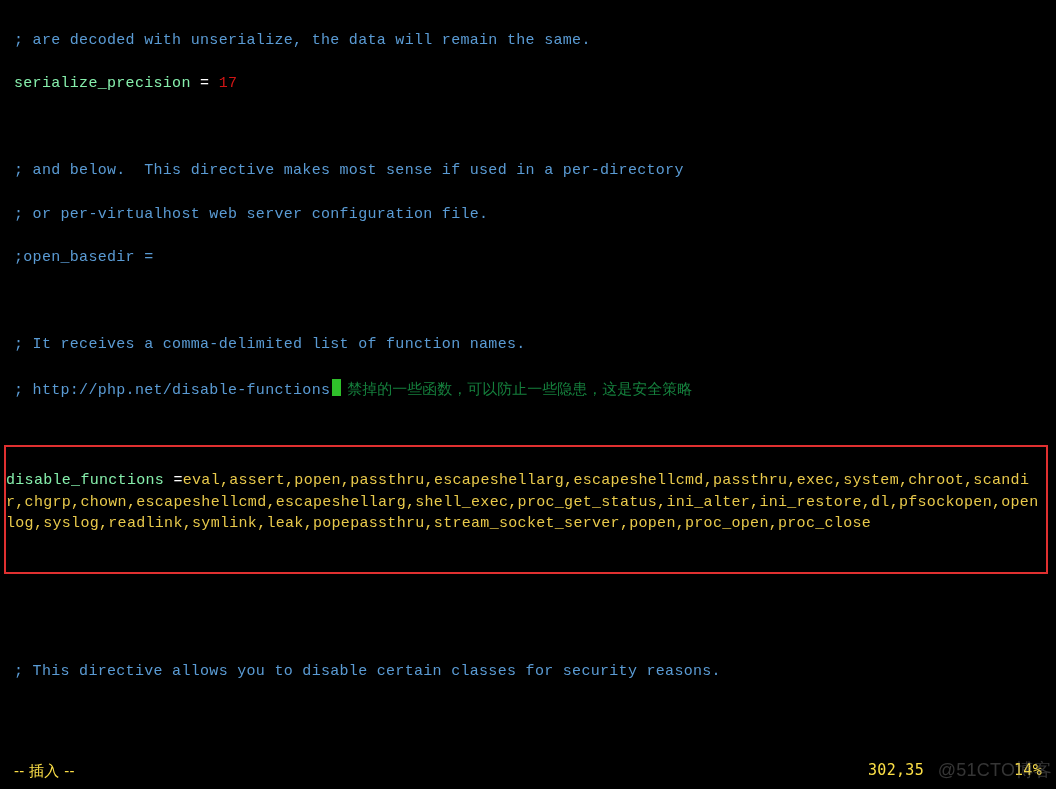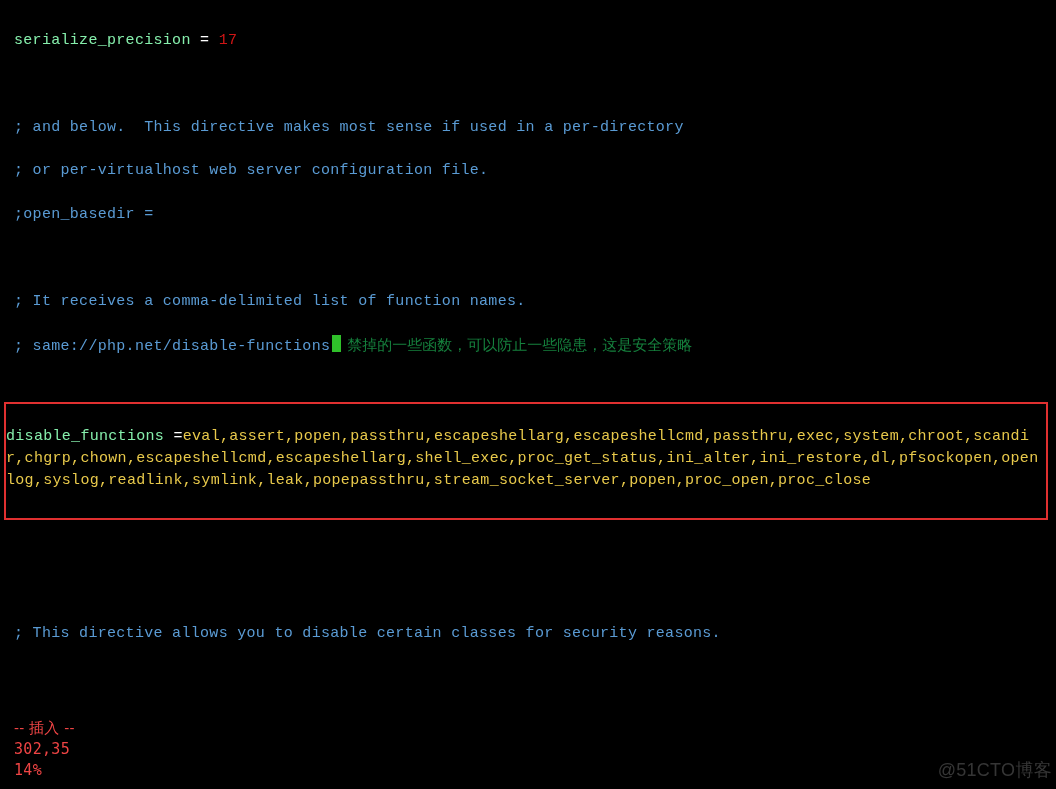--- a/index.html
+++ b/index.html
@@ -24,56 +24,56 @@
     .c-cn      { color: #15803d; font-family: Liberation Sans, sans-serif; letter-spacing:0; }
     .cursor {
       display: inline-block;
       width: 9px; height: 17px;
       background: #2fc02a;
       vertical-align: -2px;
       margin-left: 2px; margin-right: 6px;
     }
     .redbox {
       border: 2px solid #e03030;
-      padding: 1px 0 5px 0;
-      margin: 0 4px 16px -10px;
+      padding: 1px 0 15px 0;
+      margin: 0 4px 0 -10px;
     }
     .statusbar {
       position: absolute;
       bottom: 7px; left: 0; right: 0;
-      color: #ef4444;
+      color: #fde047;
       display: flex;
       padding: 0 14px;
-      flex-direction: column;
     }
     .statusbar .mode  { flex: 0 0 auto; font-family:"SimSun","Microsoft YaHei",sans-serif; }
     .statusbar .fill  { flex: 1 1 auto; }
     .statusbar .pos   { flex: 0 0 auto; margin-right: 90px; font-family: "Consolas",monospace; }
     .statusbar .pct   { flex: 0 0 auto; font-family: "Consolas",monospace; }
     .watermark {
       position: absolute;
       right: 4px; bottom: 6px;
       color: #777; opacity: .45;
       font-size: 18px;
       font-family: "Microsoft YaHei",sans-serif;
       pointer-events: none;
     }
   </style>
 </head>
 <body>
 
 <div class="editor">
+<div><span class="c-comment">; are decoded with unserialize, the data will remain the same.</span></div>
 <div><span class="c-dir">serialize_precision</span><span class="c-white"> = </span><span class="c-num">17</span></div>
 <div>&nbsp;</div>
 <div><span class="c-comment">; and below.  This directive makes most sense if used in a per-directory</span></div>
 <div><span class="c-comment">; or per-virtualhost web server configuration file.</span></div>
 <div><span class="c-comment">;open_basedir =</span></div>
 <div>&nbsp;</div>
 <div><span class="c-comment">; It receives a comma-delimited list of function names.</span></div>
-<div><span class="c-comment">; same://php.net/disable-functions</span><span class="cursor"></span><span class="c-cn">禁掉的一些函数，可以防止一些隐患，这是安全策略</span></div>
+<div><span class="c-comment">; http://php.net/disable-functions</span><span class="cursor"></span><span class="c-cn">禁掉的一些函数，可以防止一些隐患，这是安全策略</span></div>
 
 <div class="redbox">
 <div><span class="c-dir">disable_functions </span><span class="c-white">=</span><span class="c-yellow">eval,assert,popen,passthru,escapeshellarg,escapeshellcmd,passthru,exec,system,chroot,scandir,chgrp,chown,escapeshellcmd,escapeshellarg,shell_exec,proc_get_status,ini_alter,ini_restore,dl,pfsockopen,openlog,syslog,readlink,symlink,leak,popepassthru,stream_socket_server,popen,proc_open,proc_close</span></div>
 </div>
 
 <div>&nbsp;</div>
 <div><span class="c-comment">; This directive allows you to disable certain classes for security reasons.</span></div>
 
 
 

